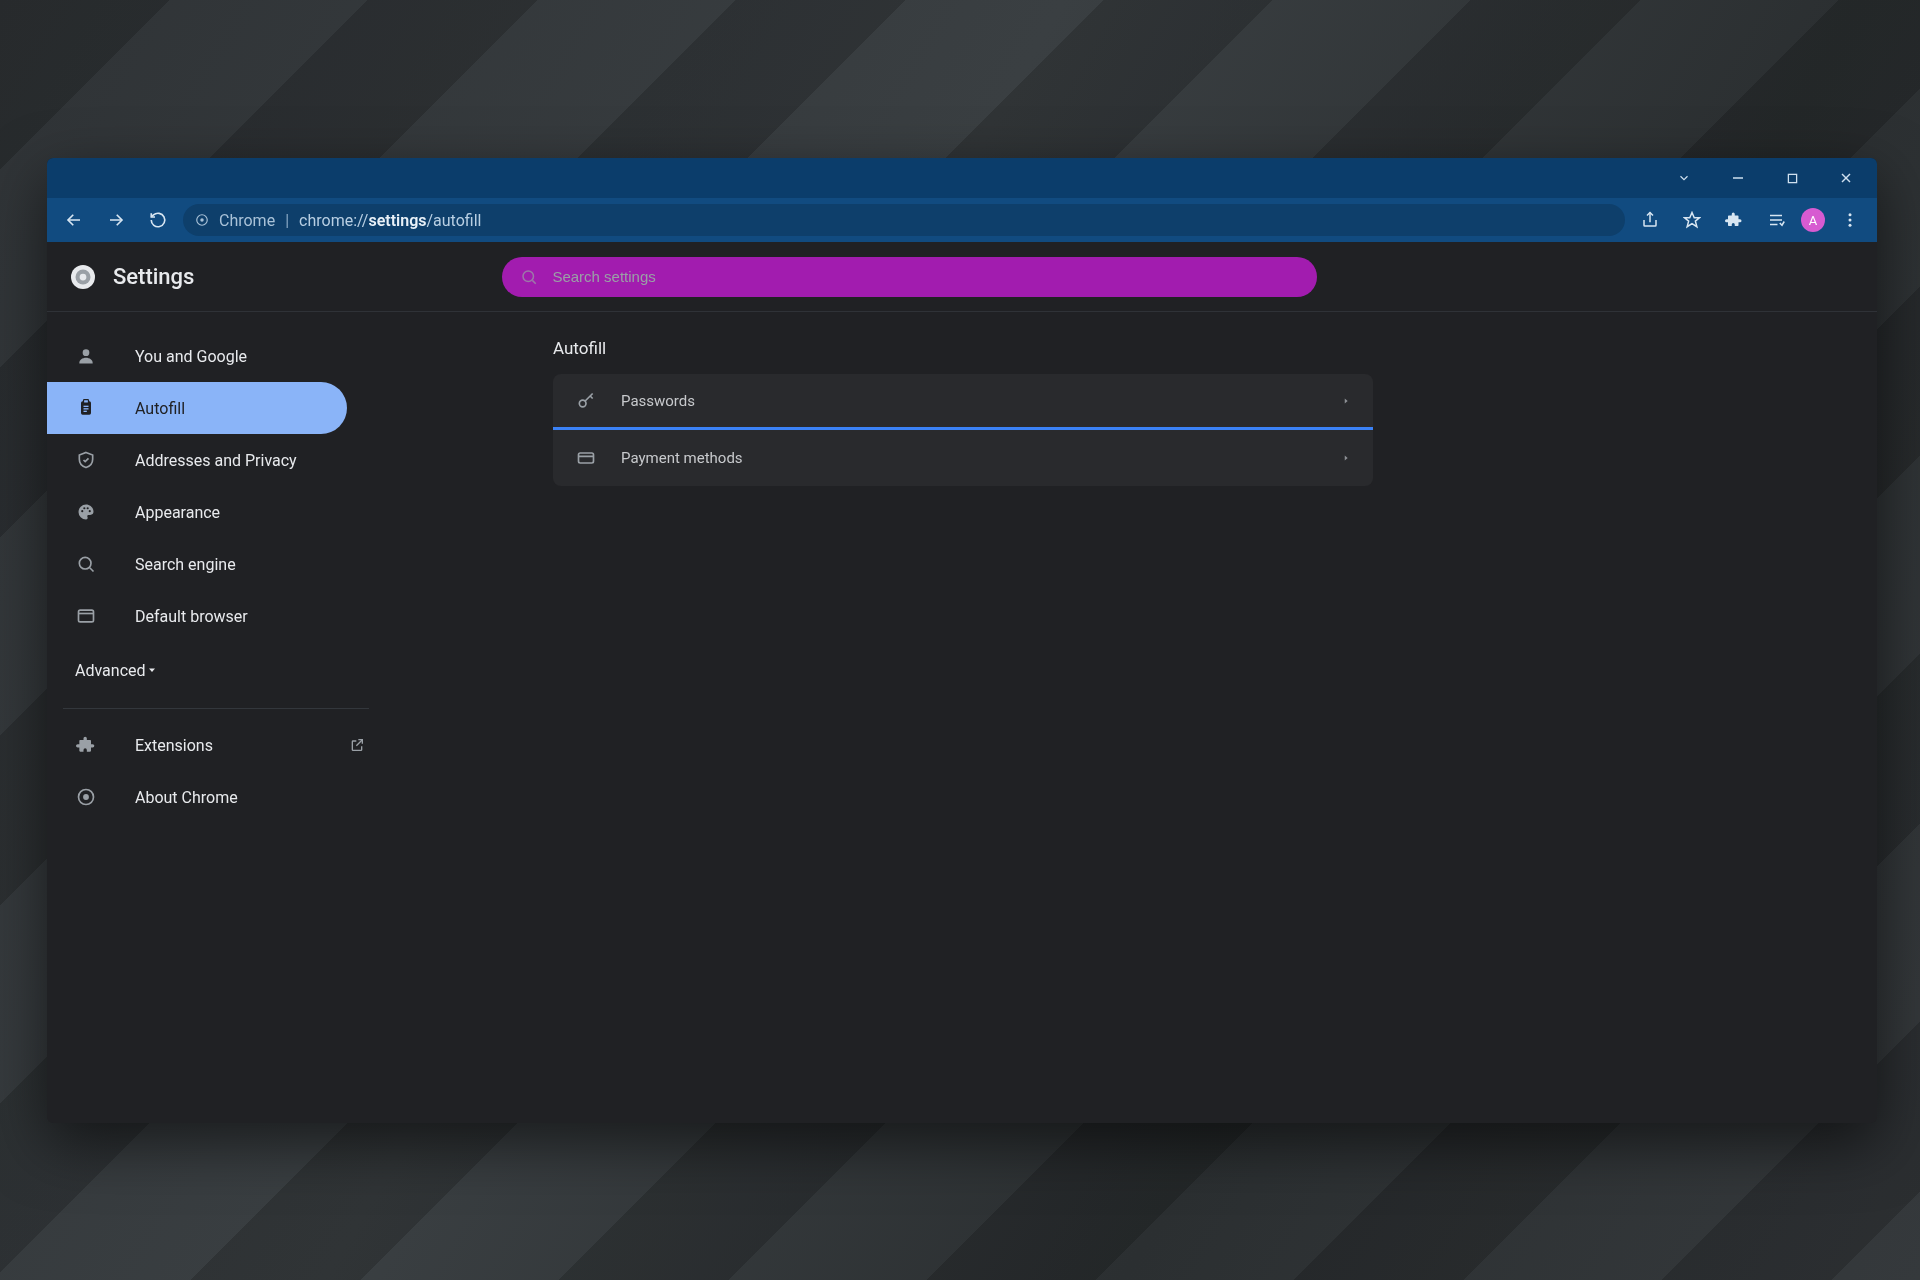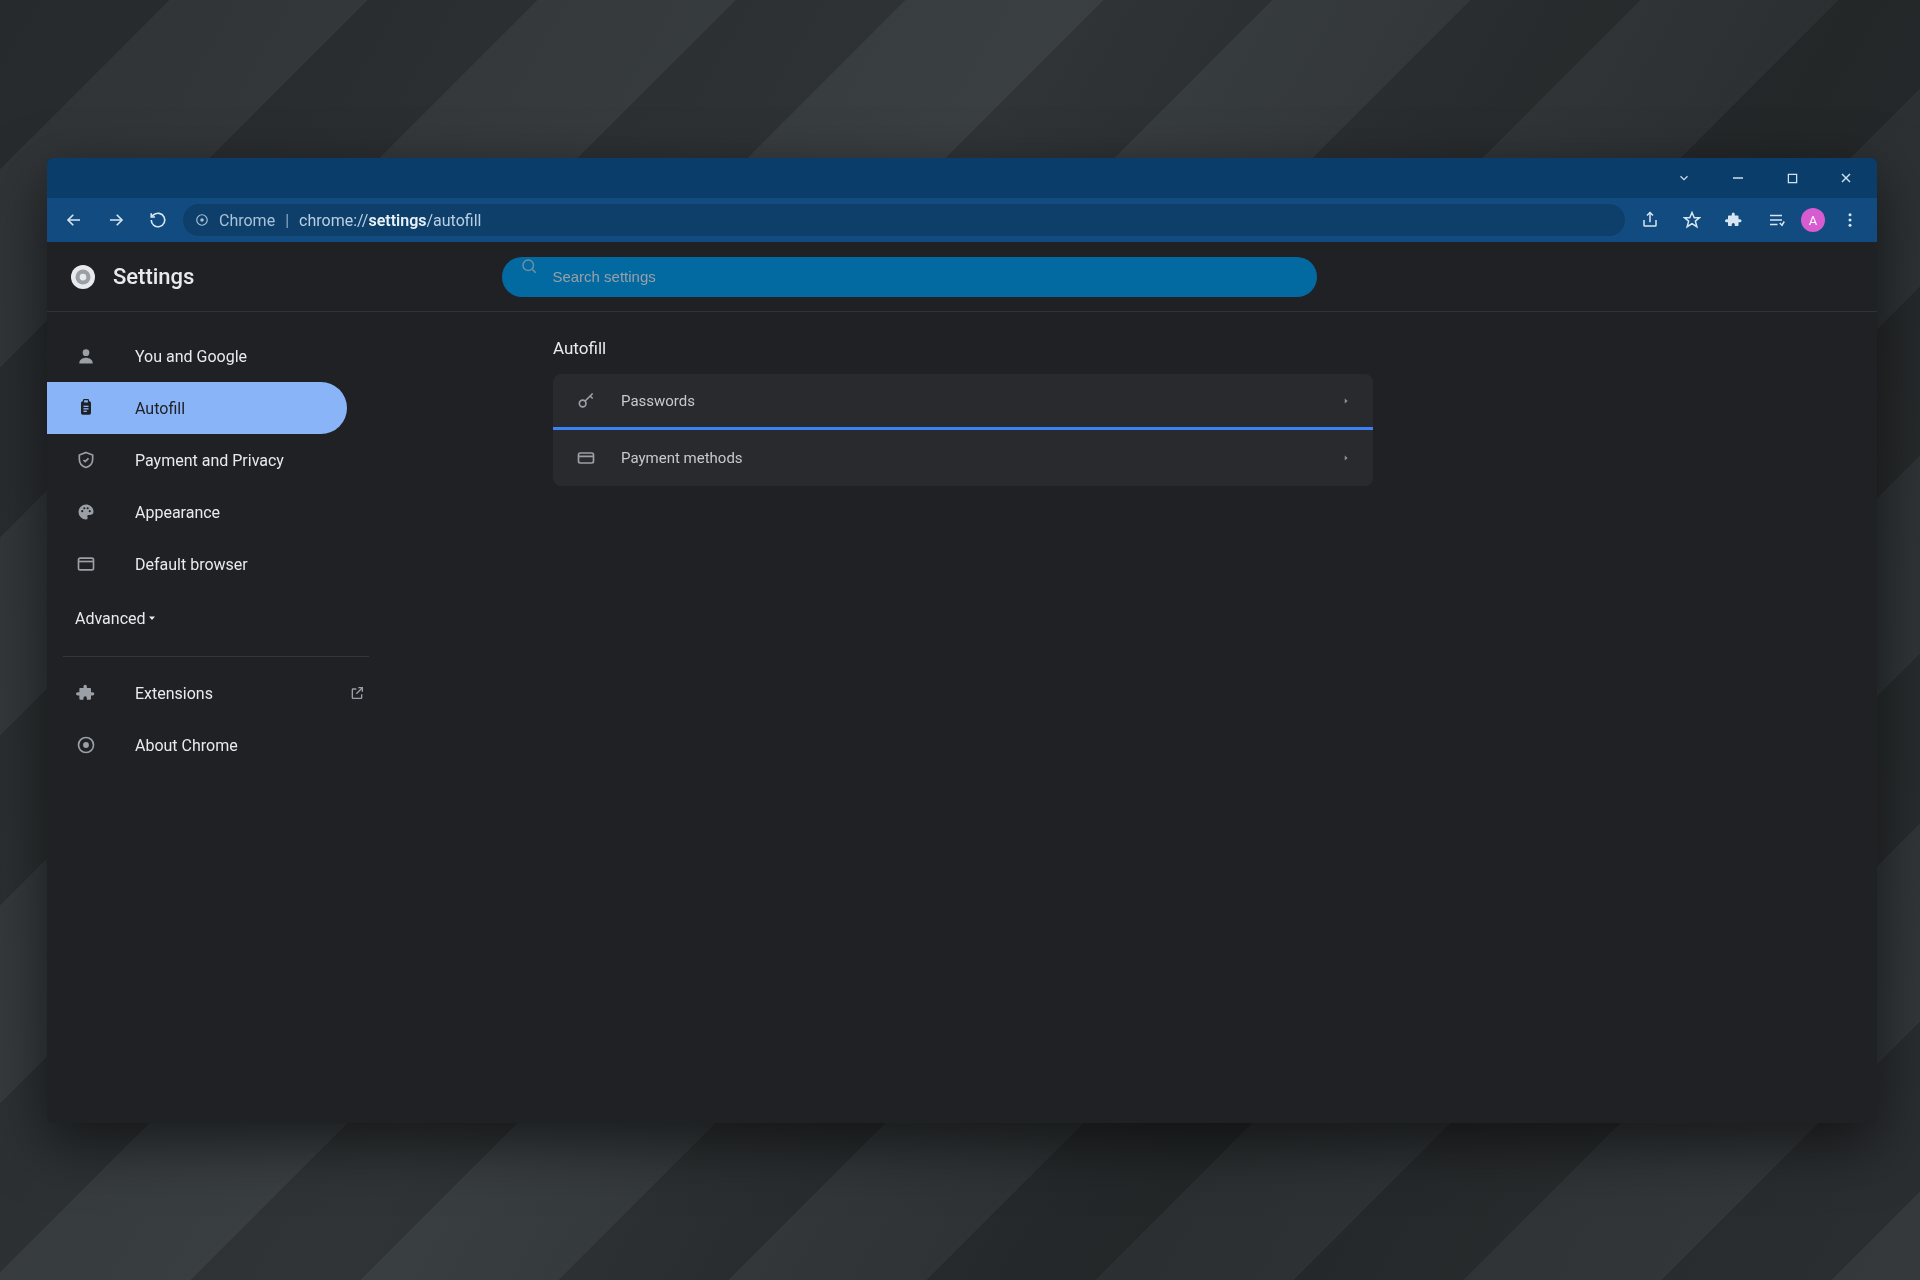--- a/index.html
+++ b/index.html
@@ -39,21 +39,21 @@
   .omnibox .url .bold { color: #e9f1f8; font-weight: 600; }
   .right-actions { display: flex; align-items: center; gap: 8px; }
   .avatar { width: 24px; height: 24px; border-radius: 50%; background: #d75bd1; color: #fff; font-size: 13px; display: flex; align-items: center; justify-content: center; }
   .header {
     position: absolute; left: 0; top: 84px; right: 0; height: 70px; background: #202124;
     display: flex; align-items: center; gap: 18px; padding-left: 24px;
     border-bottom: 1px solid #2f3237;
   }
   .header .chrome-logo { width: 24px; height: 24px; border-radius: 50%; background: #e8eaed; display: flex; align-items: center; justify-content: center; }
   .header .title { color: #e8eaed; font-size: 22px; font-weight: 500; }
-  .header .search-wrap { margin-left: 290px; width: 815px; height: 40px; background: #0369a1; border-radius: 20px; display: flex; gap: 14px; padding: 0 18px; }
+  .header .search-wrap { margin-left: 290px; width: 815px; height: 40px; background: #a21caf; border-radius: 20px; display: flex; align-items: center; gap: 14px; padding: 0 18px; }
   .header .search-wrap svg { opacity: .7; }
   .header .search-wrap input { flex: 1; background: transparent; border: none; outline: none; color: #bdc1c6; font-size: 15px; }
   .header .search-wrap input::placeholder { color: #9aa0a6; }
   .body { position: absolute; left: 0; top: 154px; right: 0; bottom: 0; display: flex; }
   .sidebar { width: 338px; padding-top: 18px; }
   .navlist { list-style: none; }
   .navitem {
     height: 52px; display: flex; align-items: center; gap: 38px; padding-left: 28px; padding-right: 20px;
     color: #e8eaed; font-size: 16px; position: relative;
   }
@@ -223,33 +223,42 @@
               </span>
             <span>Autofill</span>
           </li>
           <li class="navitem">
             <span class="icon">
                 <svg width="20" height="20" viewBox="0 0 24 24" fill="none" stroke="currentColor" stroke-width="2">
                   <path d="M12 3l8 3v5c0 5-3.4 8.5-8 10-4.6-1.5-8-5-8-10V6l8-3z"></path>
                   <path d="M9 12l2 2 4-4"></path>
                 </svg>
               </span>
-            <span>Payment and Privacy</span>
+            <span>Addresses and Privacy</span>
           </li>
           <li class="navitem">
             <span class="icon">
                 <svg width="20" height="20" viewBox="0 0 24 24" fill="currentColor">
                   <path d="M12 3a9 9 0 1 0 0 18c1.5 0 2-1 2-2 0-.8-.5-1.3-.5-2 0-1 .8-1.5 1.8-1.5H17a4 4 0 0 0 4-4c0-4.6-4-8.5-9-8.5z"></path>
                   <circle cx="7.5" cy="11" r="1.3" fill="#202124"></circle>
                   <circle cx="10" cy="7.5" r="1.3" fill="#202124"></circle>
                   <circle cx="14" cy="7.5" r="1.3" fill="#202124"></circle>
                   <circle cx="16.5" cy="11" r="1.3" fill="#202124"></circle>
                 </svg>
               </span>
             <span>Appearance</span>
+          </li>
+          <li class="navitem">
+            <span class="icon">
+                <svg width="20" height="20" viewBox="0 0 24 24" fill="none" stroke="currentColor" stroke-width="2">
+                  <circle cx="11" cy="11" r="7"></circle>
+                  <line x1="21" y1="21" x2="16.5" y2="16.5"></line>
+                </svg>
+              </span>
+            <span>Search engine</span>
           </li>
           <li class="navitem">
             <span class="icon">
                 <svg width="20" height="20" viewBox="0 0 24 24" fill="none" stroke="currentColor" stroke-width="2">
                   <rect x="3" y="5" width="18" height="14" rx="2"></rect>
                   <line x1="3" y1="9" x2="21" y2="9"></line>
                 </svg>
               </span>
             <span>Default browser</span>
           </li>

